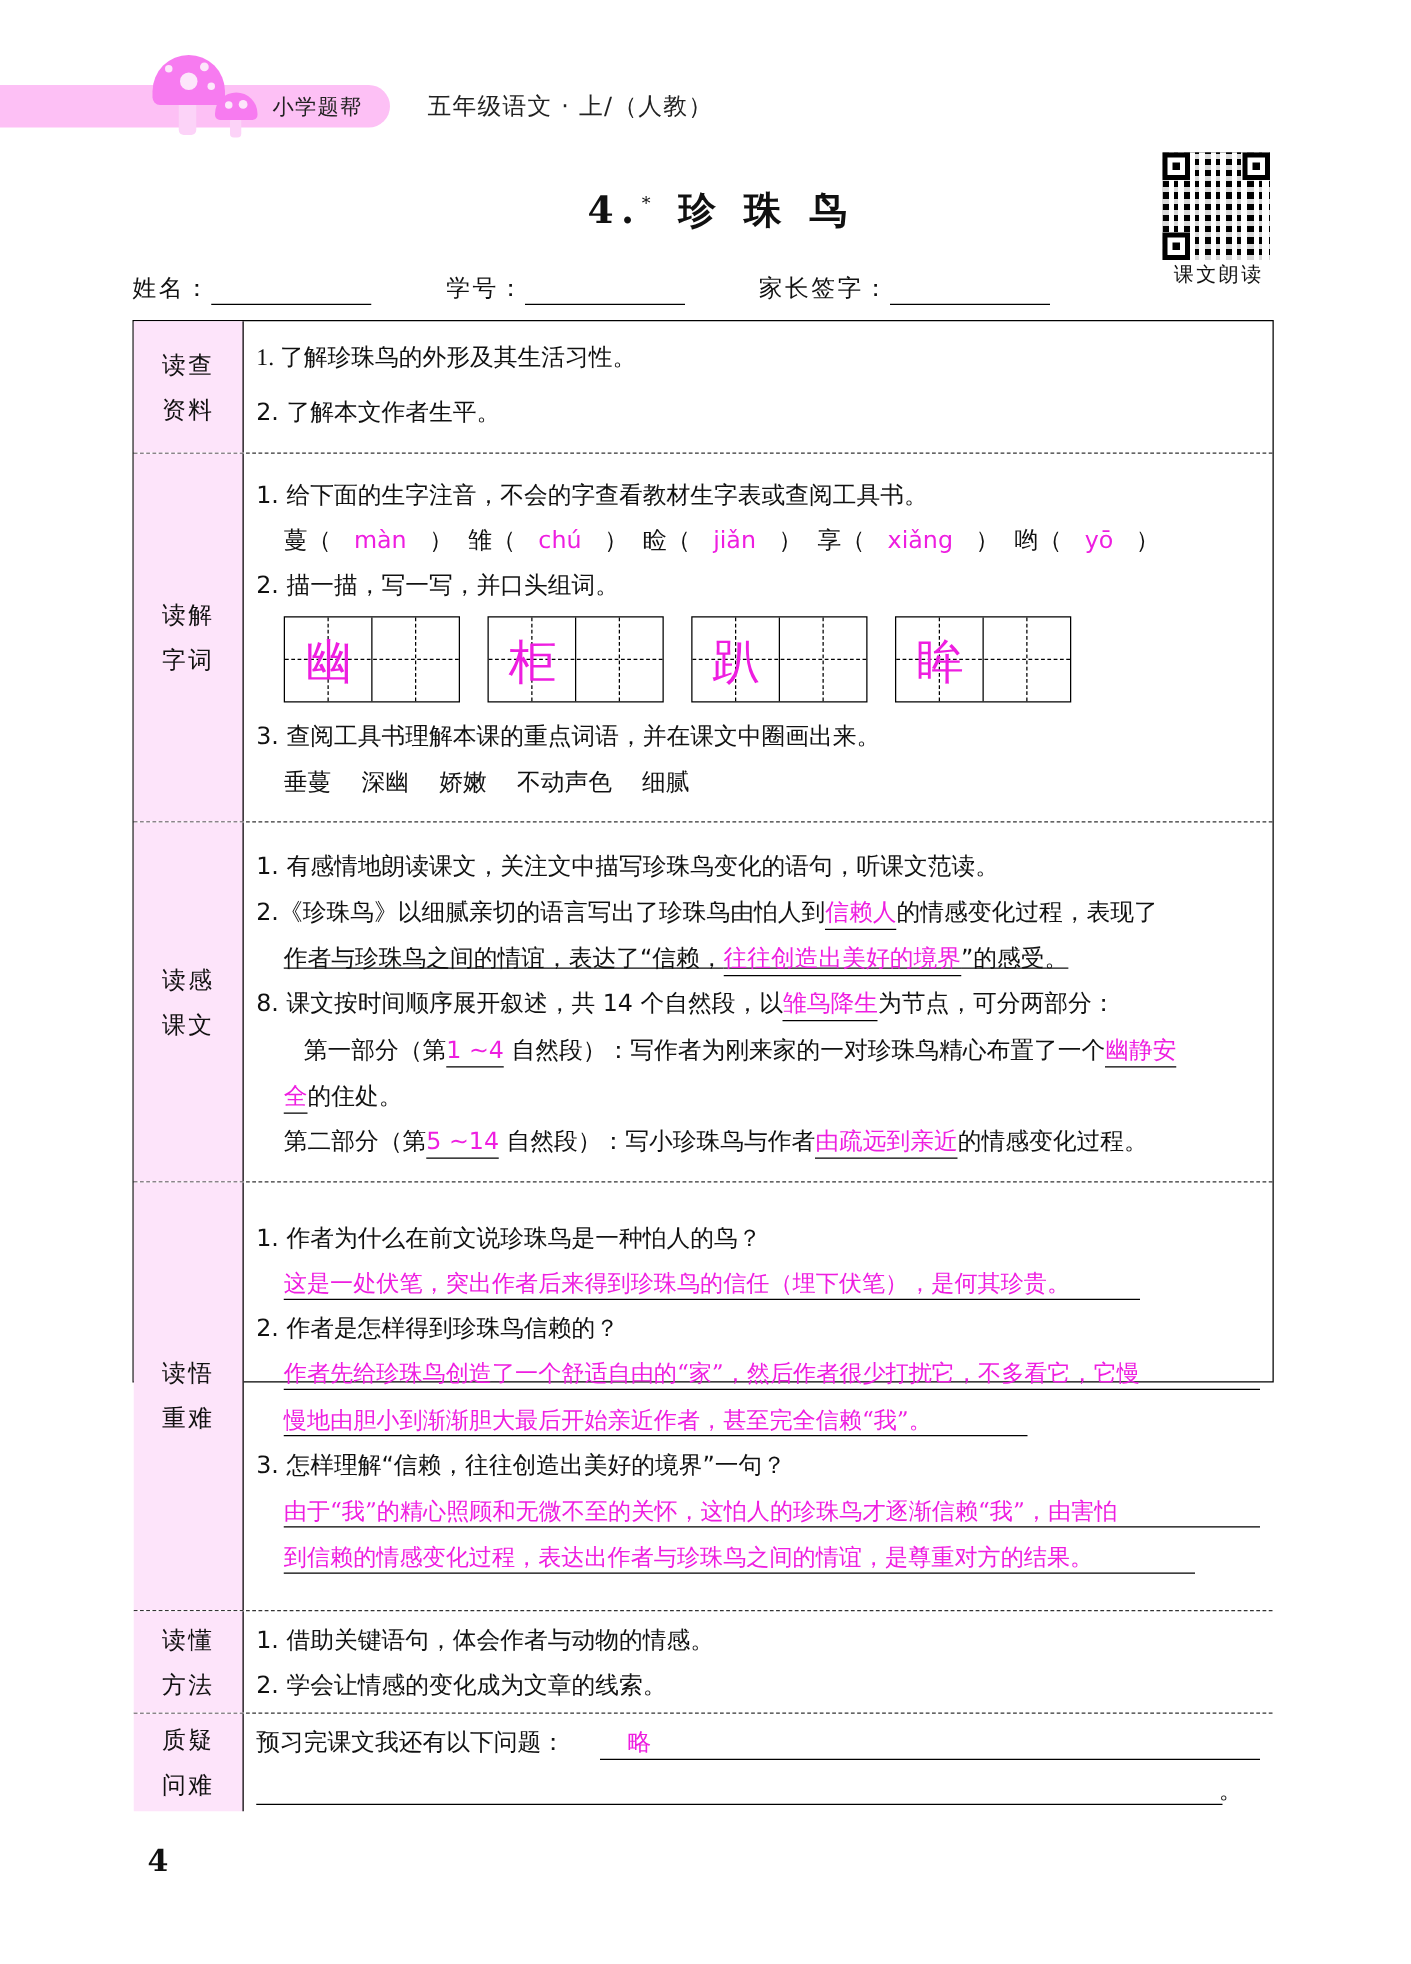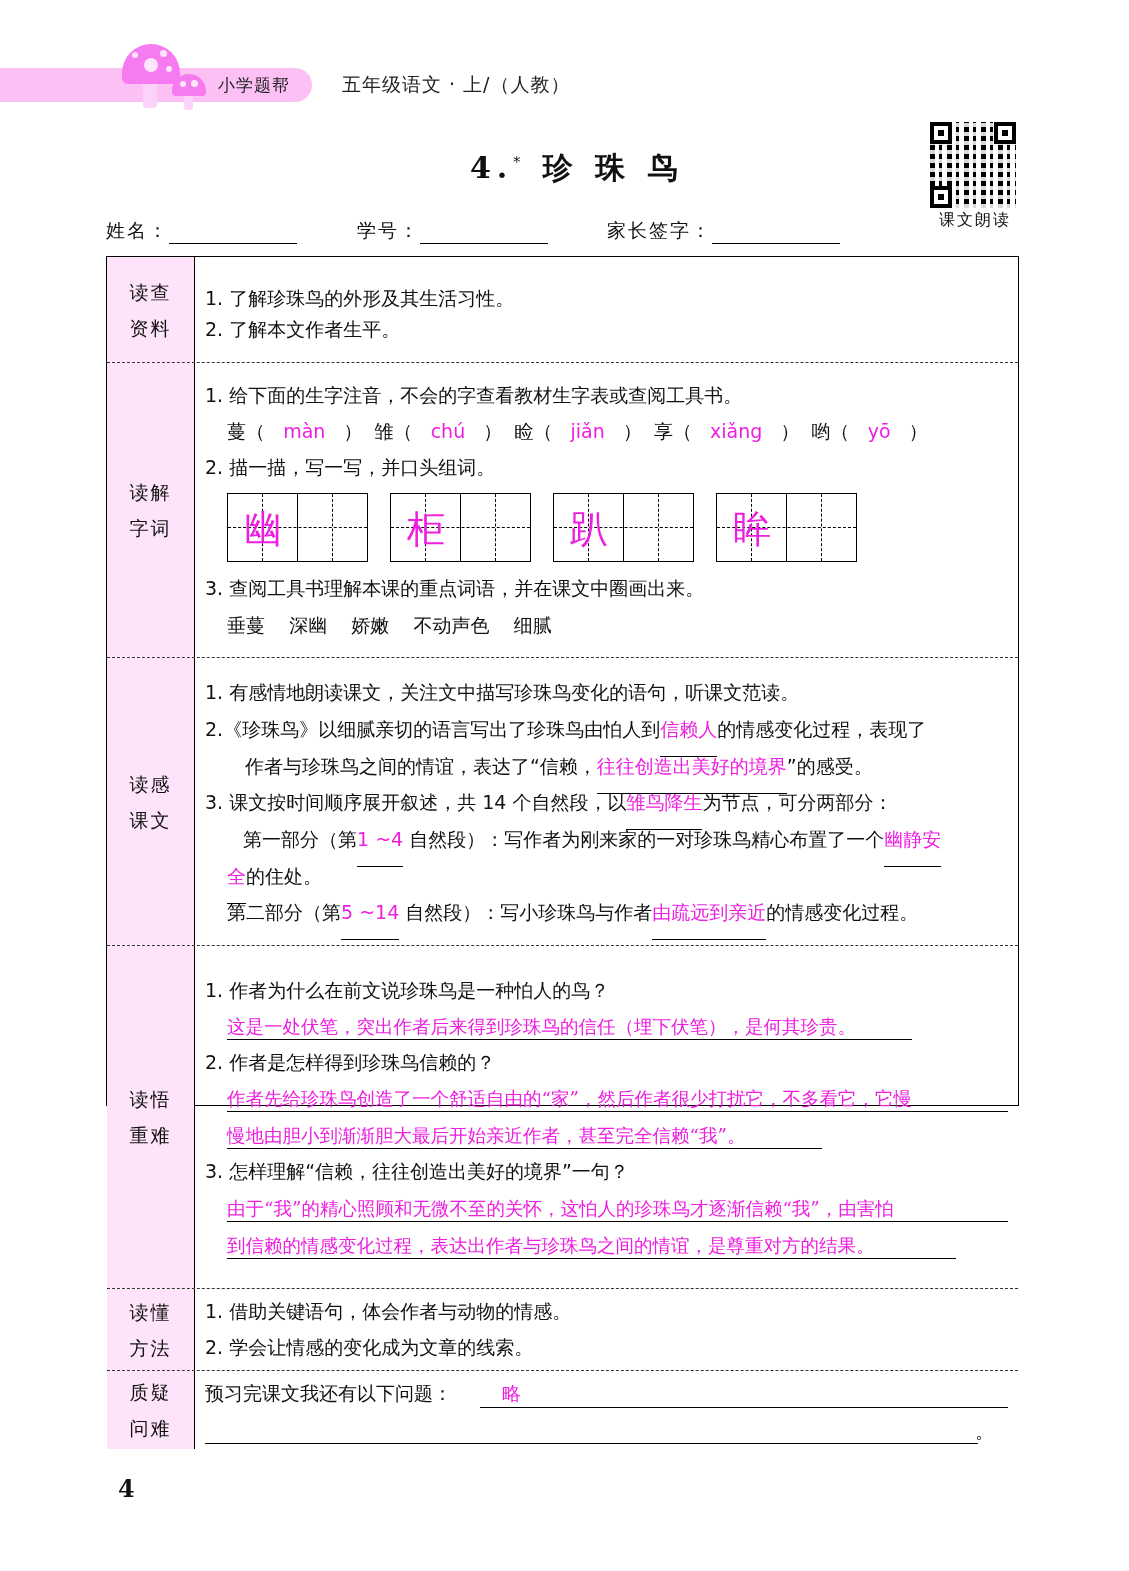--- a/index.html
+++ b/index.html
@@ -33,21 +33,21 @@
 
   
   .table { position:absolute; left:106px; top:256px; width:913px; height:850px; border:1.5px solid #000; box-sizing:border-box; }
   .row { position:absolute; left:0; width:100%; border-bottom:1.5px dashed #333; box-sizing:border-box; }
   .row:last-child { border-bottom:none; }
   .label { position:absolute; left:0; top:0; bottom:0; width:87px; background:#fde4fa; border-right:1.5px solid #000; display:flex; flex-direction:column; align-items:center; justify-content:center; font-size:19px; line-height:36px; letter-spacing:2px; }
   .content { position:absolute; left:98px; top:0; right:10px; font-size:19px; }
   .line-txt { position:absolute; white-space:nowrap; }
   .pink { color:#ee1ee0; }
   .hand { font-family:"DejaVu Serif", serif; color:#ee1ee0; }
-  .ul { border-bottom:1.5px solid #000; padding-bottom:16px; }
+  .ul { border-bottom:1.5px solid #000; padding-bottom:2px; }
   .ans { position:absolute; left:22px; right:0; border-bottom:1.5px solid #000; color:#ee1ee0; font-family:"DejaVu Serif", serif; white-space:nowrap; font-size:18.5px; }
 
   .grid-box { position:absolute; top:0; width:141px; height:69px; border:1.5px solid #000; box-sizing:border-box; }
   .grid-box .mid { position:absolute; left:69px; top:0; bottom:0; border-left:1.5px solid #000; }
   .grid-box .dv { position:absolute; top:0; bottom:0; border-left:1.2px dashed #000; }
   .grid-box .dh { position:absolute; left:0; right:0; top:33px; border-top:1.2px dashed #000; }
   .grid-box .ch { position:absolute; left:8px; top:10px; width:54px; text-align:center; font-size:38px; color:#ee1ee0; font-family:"DejaVu Serif", serif; }
 
   .page-num { position:absolute; left:118px; top:1474px; font-size:24px; font-weight:bold; font-family:"DejaVu Serif", serif; }
 </style>
@@ -94,21 +94,21 @@
 </div>
 
 <div class="table">
 
   <div class="row" style="top:0;height:106px;">
     <div class="label">
       <span>读查</span>
         <span>资料</span>
     </div>
     <div class="content">
-      <div class="line-txt" style="top:29px;">1. 了解珍珠鸟的外形及其生活习性。</div>
+      <div class="line-txt" style="top:16px;font-family:Liberation Serif, serif;">1. 了解珍珠鸟的外形及其生活习性。</div>
       <div class="line-txt" style="top:60px;">2. 了解本文作者生平。</div>
     </div>
   </div>
 
   <div class="row" style="top:106px;height:295px;">
     <div class="label">
       <span>读解</span>
         <span>字词</span>
     </div>
     <div class="content">
@@ -165,25 +165,25 @@
   <div class="row" style="top:401px;height:288px;">
     <div class="label">
       <span>读感</span>
         <span>课文</span>
     </div>
     <div class="content">
       <div class="line-txt" style="top:22px;">1. 有感情地朗读课文，关注文中描写珍珠鸟变化的语句，听课文范读。</div>
       <div class="line-txt" style="top:59px;">
         <span>2.《珍珠鸟》以细腻亲切的语言写出了珍珠鸟由怕人到</span><span class="hand ul">信赖人</span><span>的情感变化过程，表现了</span>
       </div>
-      <div class="line-txt" style="top:96px;left:40px;">
+      <div class="line-txt" style="top:96px;left:22px;text-decoration:underline;">
         <span>作者与珍珠鸟之间的情谊，表达了“信赖，</span><span class="hand ul">往往创造出美好的境界</span><span>”的感受。</span>
       </div>
       <div class="line-txt" style="top:132px;">
-        <span>3. 课文按时间顺序展开叙述，共 14 个自然段，以</span><span class="hand ul">雏鸟降生</span><span>为节点，可分两部分：</span>
+        <span>8. 课文按时间顺序展开叙述，共 14 个自然段，以</span><span class="hand ul">雏鸟降生</span><span>为节点，可分两部分：</span>
       </div>
       <div class="line-txt" style="top:169px;left:38px;">
         <span>第一部分（第</span><span class="pink ul">1 ~4</span><span> 自然段）：写作者为刚来家的一对珍珠鸟精心布置了一个</span><span class="hand ul">幽静安</span>
       </div>
       <div class="line-txt" style="top:206px;left:22px;text-align:right;">
         <span class="hand ul">全</span><span>的住处。</span>
       </div>
       <div class="line-txt" style="top:242px;left:22px;">
         <span>第二部分（第</span><span class="pink ul">5 ~14</span><span> 自然段）：写小珍珠鸟与作者</span><span class="hand ul">由疏远到亲近</span><span>的情感变化过程。</span>
       </div>

